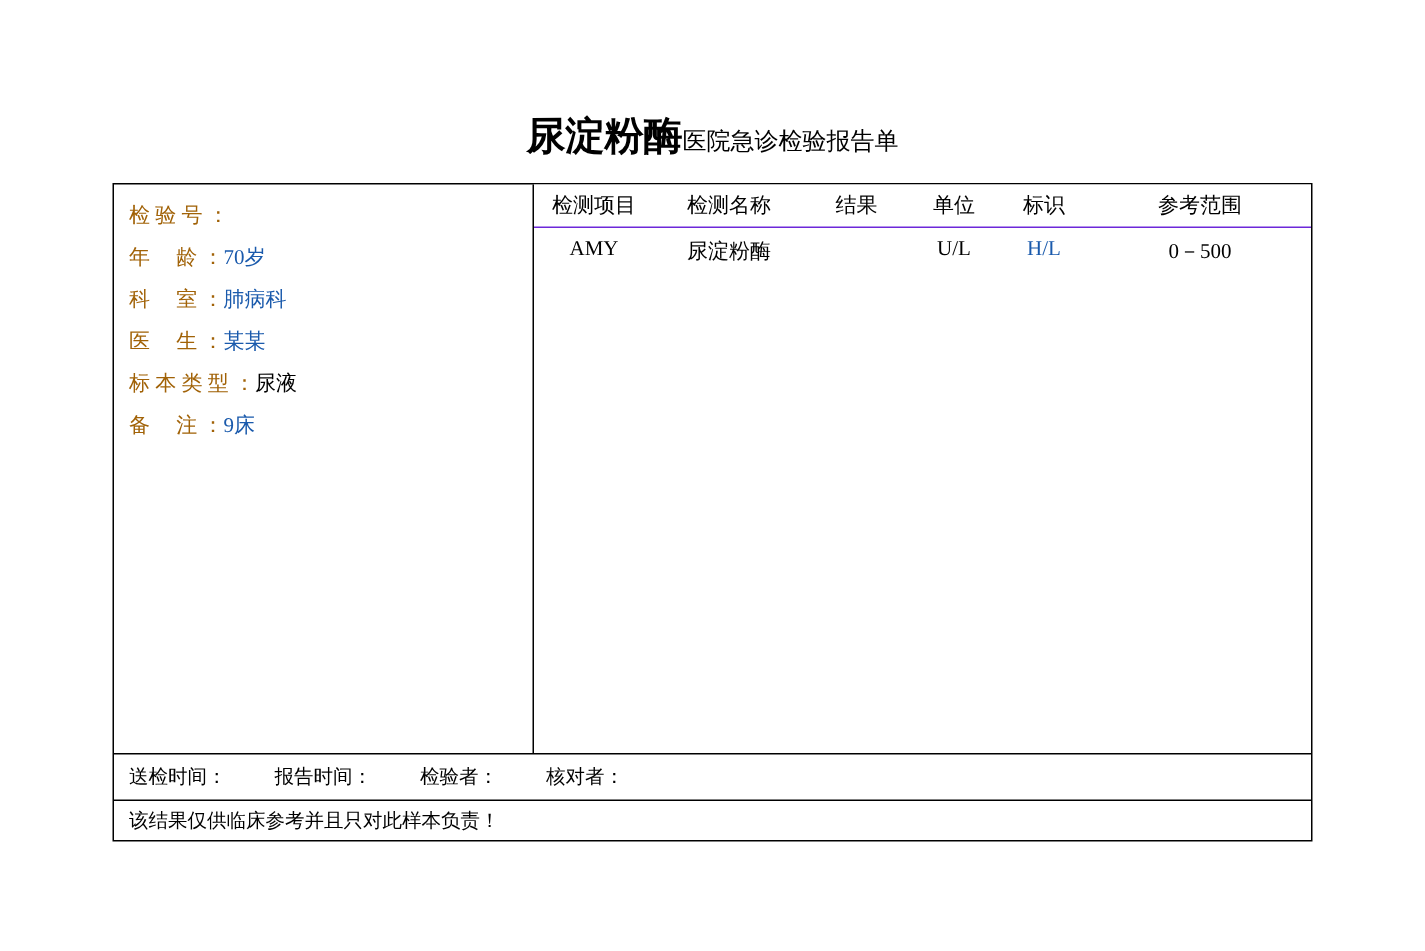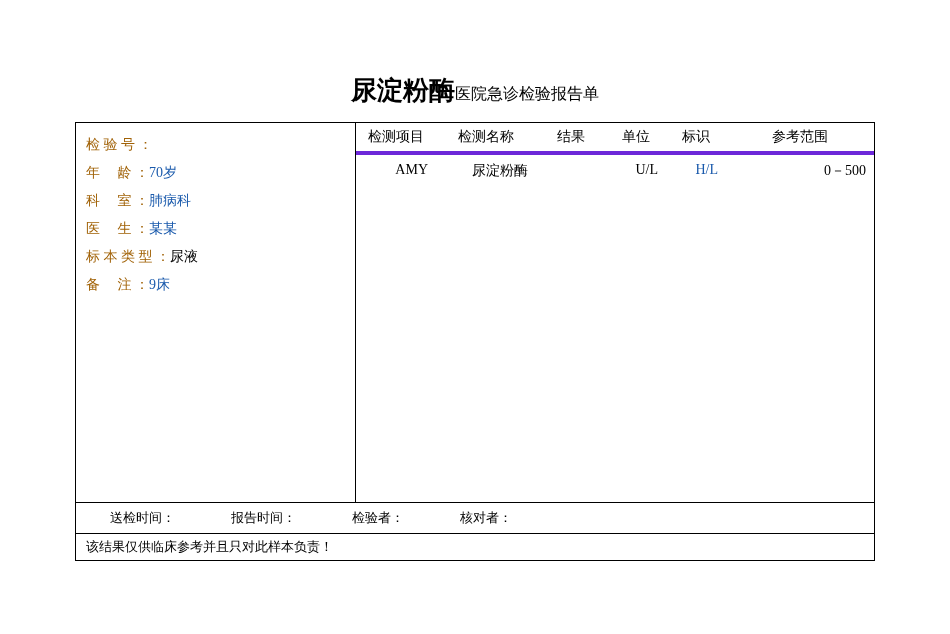--- a/index.html
+++ b/index.html
@@ -81,21 +81,21 @@
     }
 
     .results-table {
       flex: 1;
       display: flex;
       flex-direction: column;
     }
 
     .results-header {
       display: flex;
-      border-bottom: 4px solid #6d28d9;
+      border-bottom: 1px solid #6d28d9;
       font-size: 14px;
       font-weight: normal;
       background: #fff;
     }
 
     .results-header .col {
       padding: 5px 8px;
       text-align: center;
       white-space: nowrap;
     }
@@ -126,40 +126,39 @@
     }
 
     .results-data-row {
       display: flex;
       font-size: 14px;
       padding: 2px 0;
     }
 
     .results-data-row .col {
       padding: 5px 8px;
-      text-align: right;
+      text-align: center;
       white-space: nowrap;
     }
 
     .flag-hl {
       color: #1a5aac;
     }
 
     .report-footer-info {
       display: flex;
       padding: 6px 10px;
       font-size: 13px;
       gap: 30px;
       border-bottom: 1px solid #000;
     }
 
     .footer-field {
       display: flex;
       gap: 2px;
-      margin-left: 24px;
     }
 
     .report-disclaimer {
       padding: 4px 10px;
       font-size: 13px;
     }
   </style>
 </head>
 <body>
 

